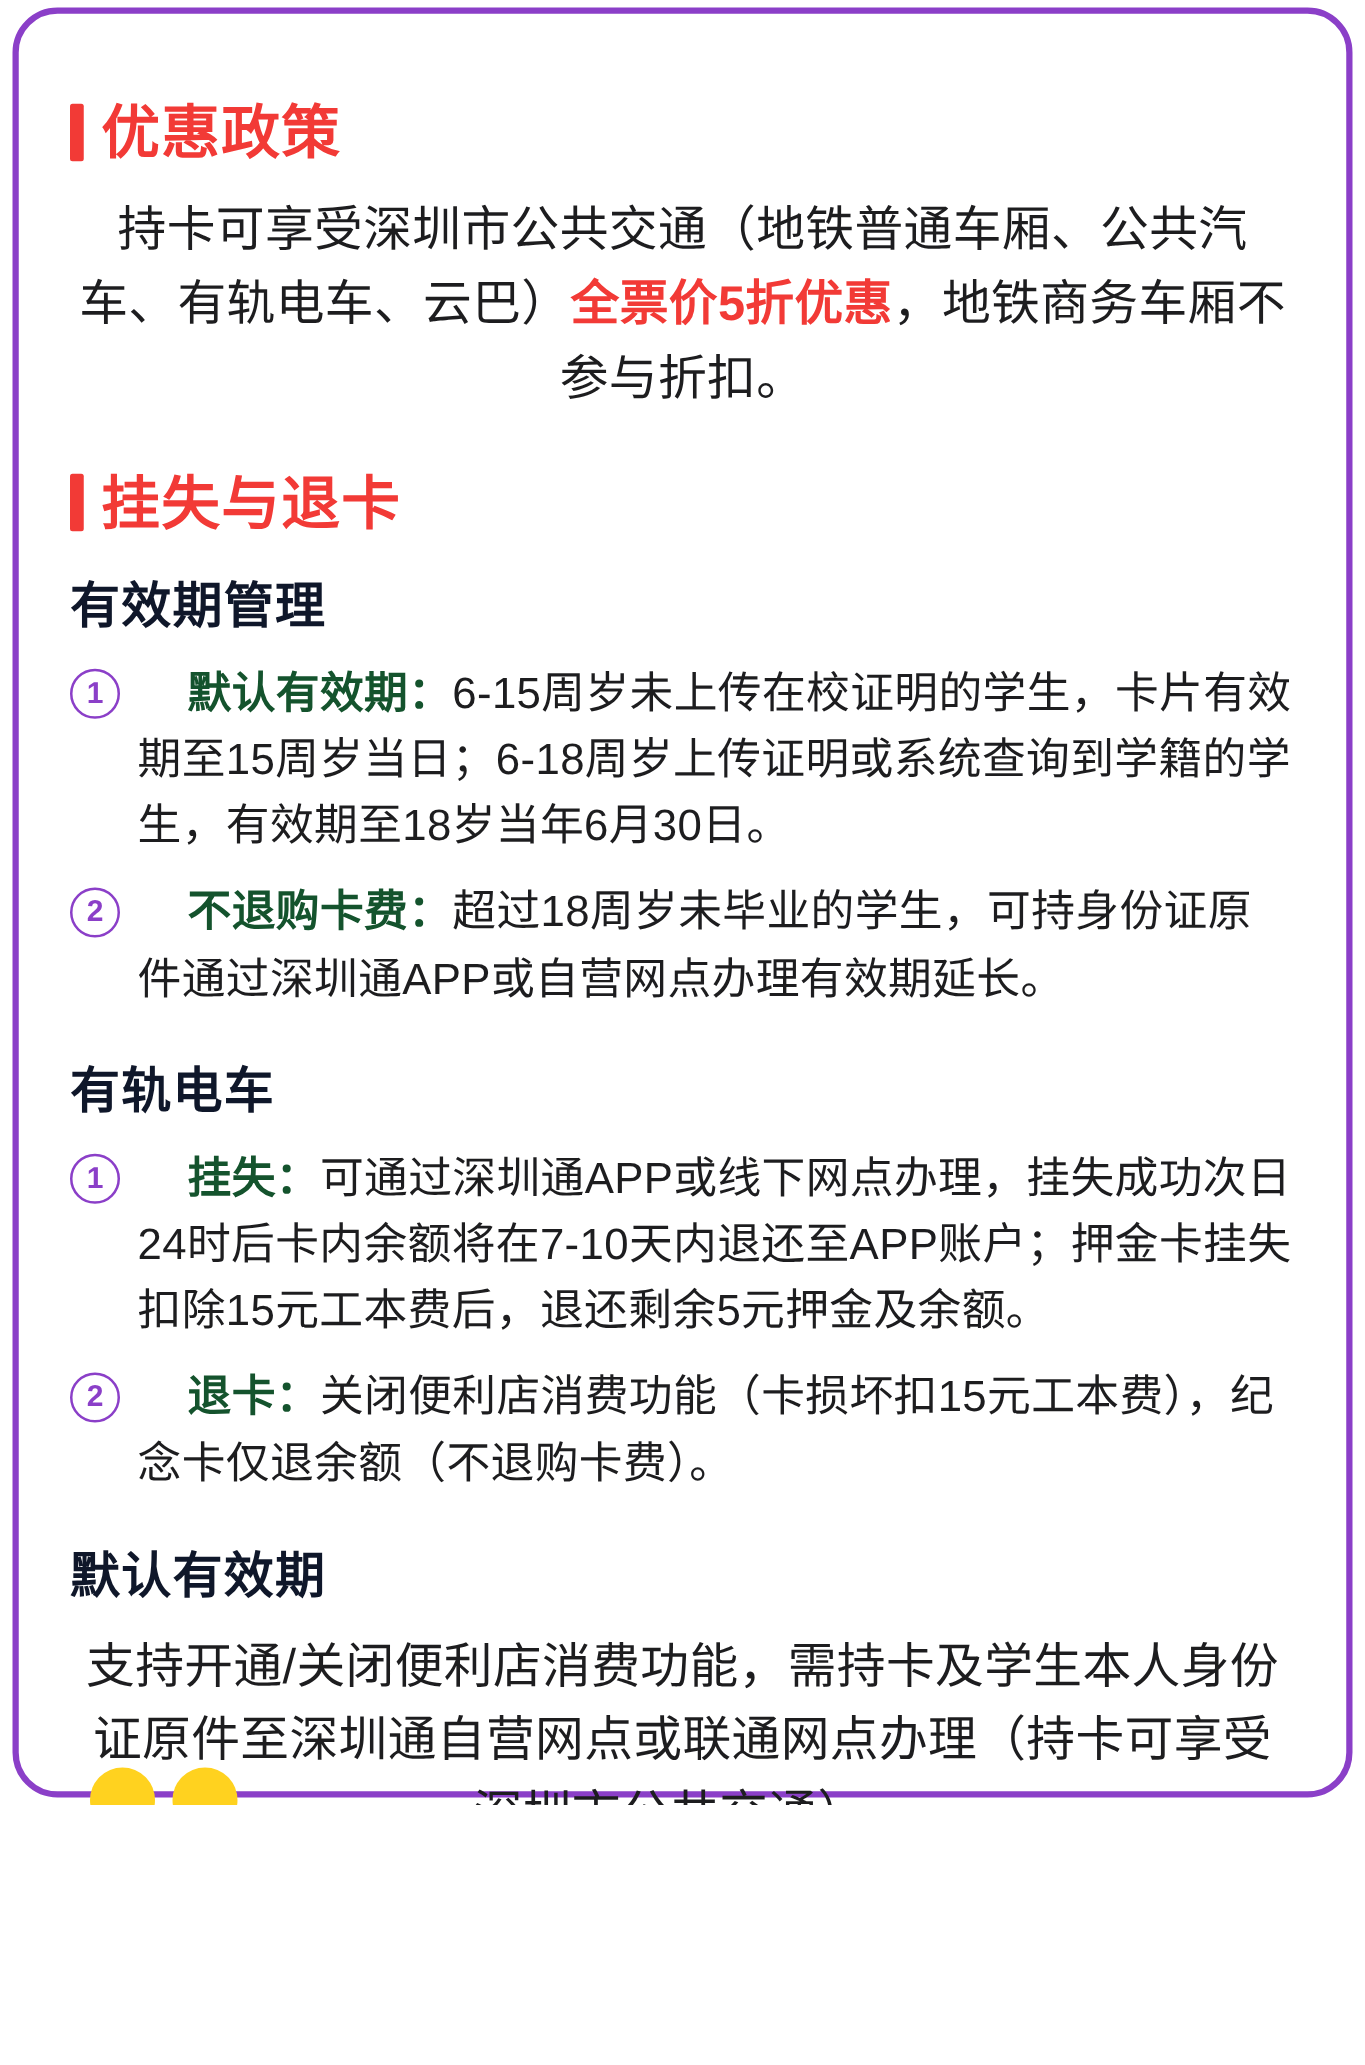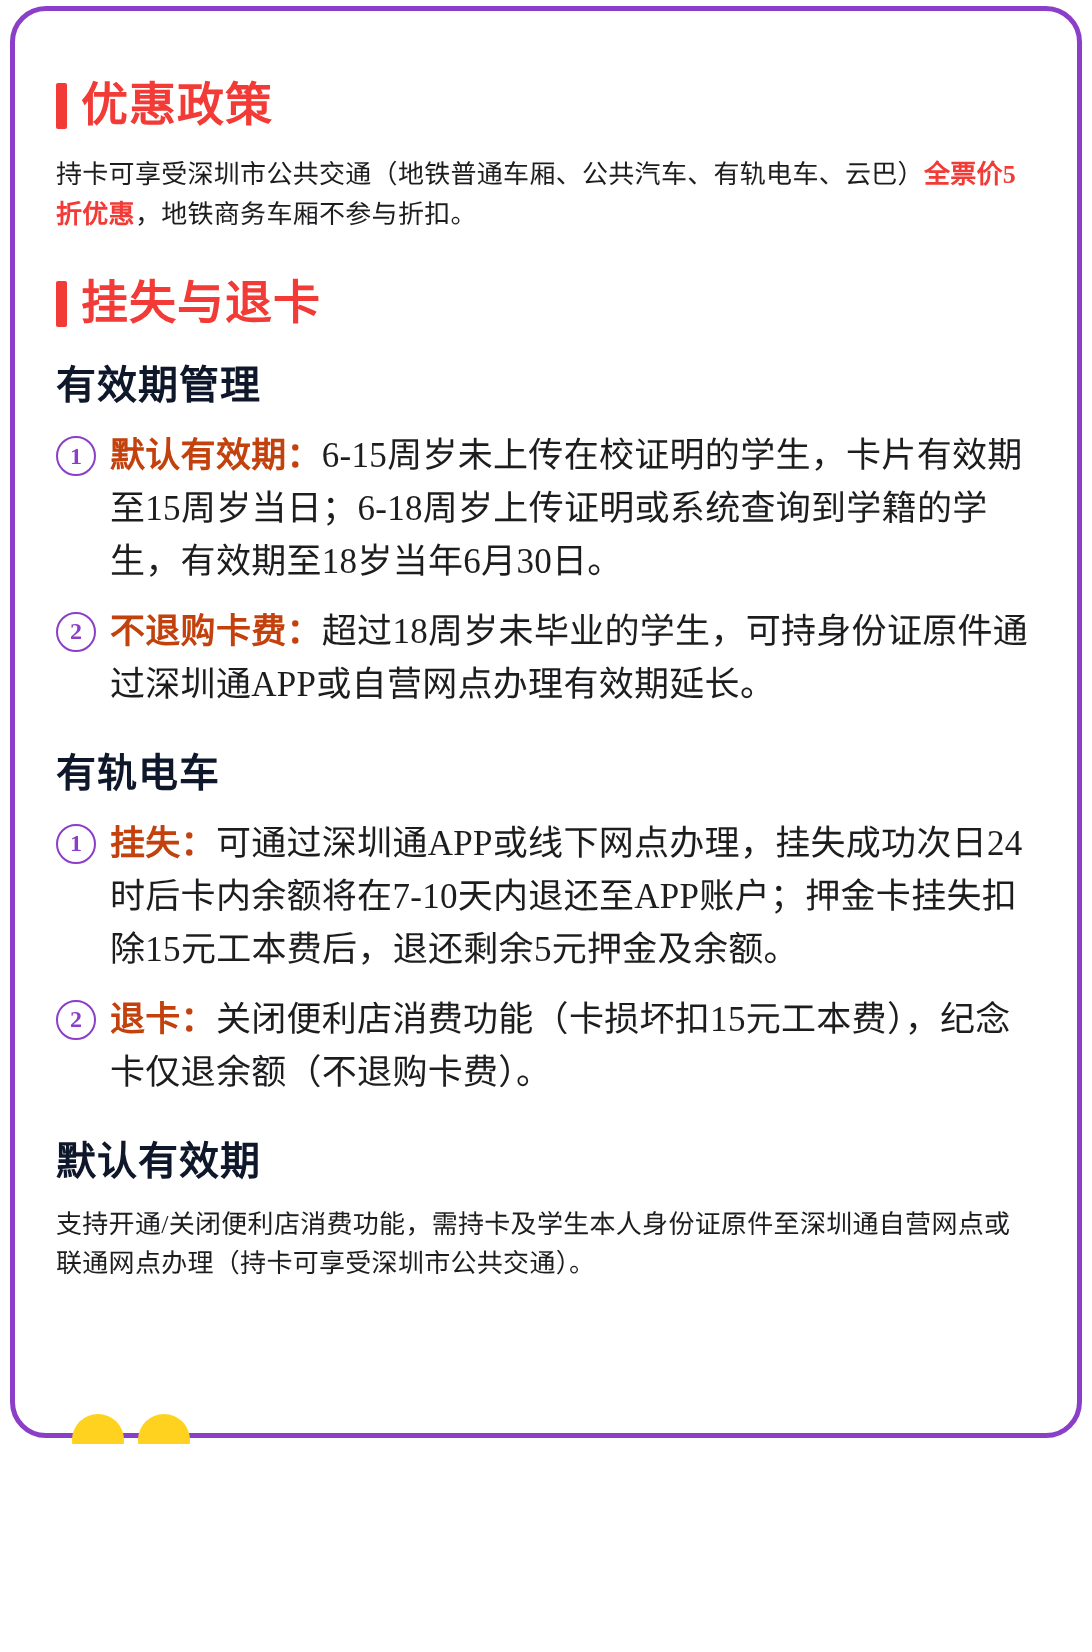--- a/index.html
+++ b/index.html
@@ -16,21 +16,20 @@
   }
 
   
   .page {
     position: relative;
     width: 1092px;
     height: 1444px;
     box-sizing: border-box;
     background: #ffffff;
     overflow: hidden;
-    font-family: Liberation Serif, serif;
   }
   .frame-border {
     position: absolute;
     left: 10px;
     top: 6px;
     right: 10px;
     bottom: 6px;
     border: 5px solid #8b3fc8;
     border-radius: 36px;
     box-sizing: border-box;
@@ -61,25 +60,26 @@
   .sec-head .txt {
     font-size: 47px;
     font-weight: bold;
     color: #f23a36;
     letter-spacing: 1px;
     line-height: 1;
   }
 
   
   p.body {
-    font-size: 26px;
+    font-size: 39px;
     line-height: 1.52;
     color: #1d1d1f;
     margin: 0 0 46px 0;
     letter-spacing: 0.3px;
+    text-align: center;
   }
   .hl {
     color: #f23a36;
     font-weight: bold;
   }
 
   
   .sub-head {
     font-size: 40px;
     font-weight: bold;
@@ -115,22 +115,23 @@
     margin-top: 7px;
     box-sizing: border-box;
   }
   .li-text {
     font-size: 35px;
     line-height: 1.52;
     color: #1d1d1f;
     letter-spacing: 0.3px;
   }
   .li-text .lead {
-    color: #c2410c;
-    font-weight: bold;
+    color: #14532d;
+    font-weight: bold;
+    margin-left: 40px;
   }
 
   
   .dots {
     position: absolute;
     left: 72px;
     bottom: -22px;
     display: flex;
     gap: 14px;
   }

